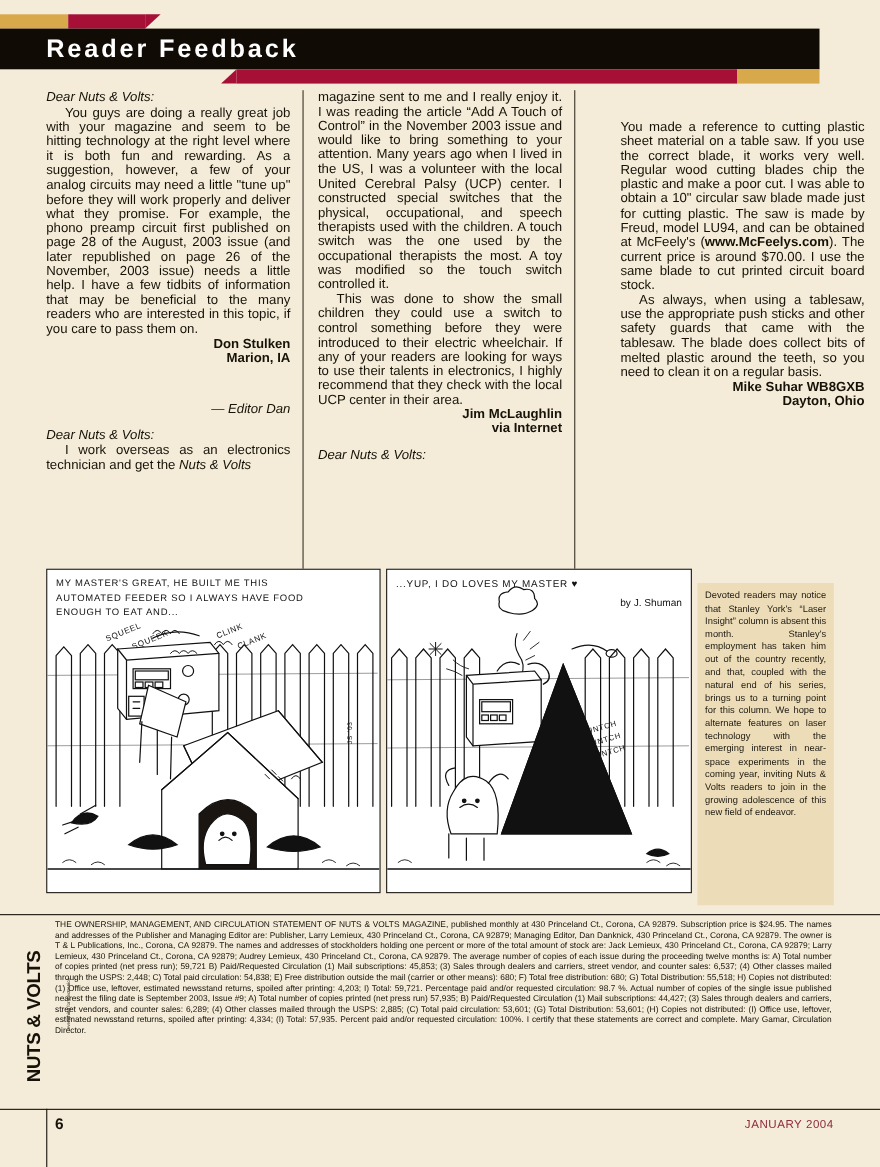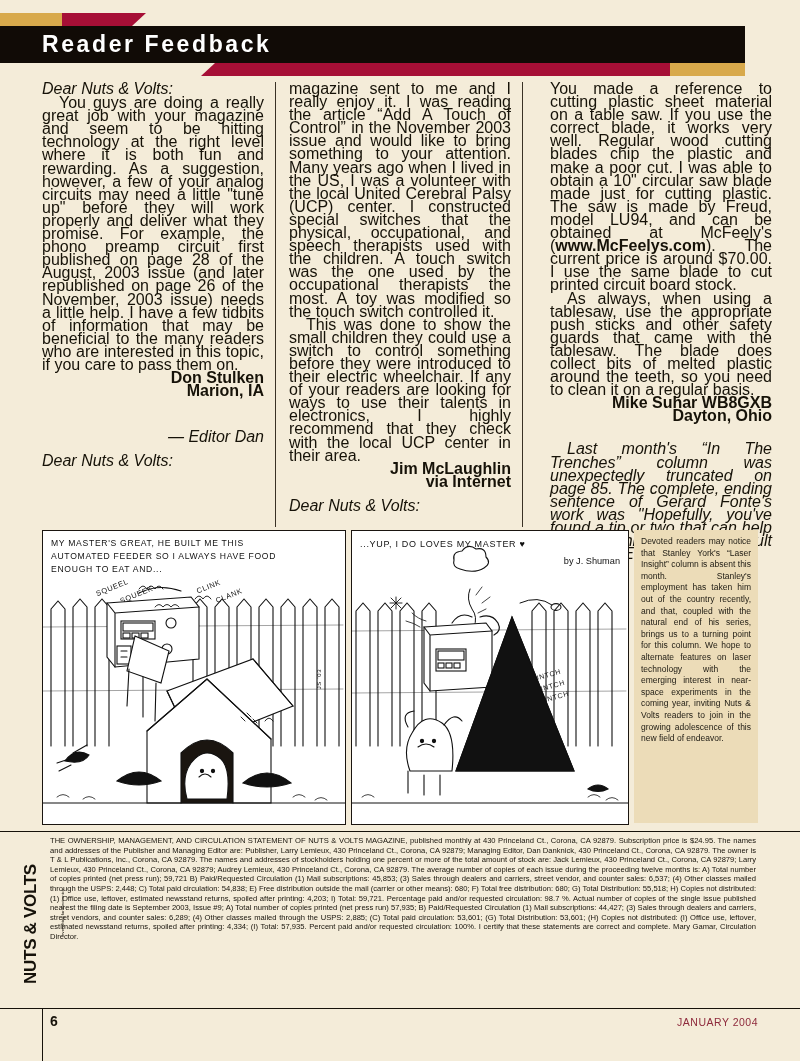--- a/index.html
+++ b/index.html
@@ -20,41 +20,41 @@
   .mh-black{position:absolute;left:0;top:26px;width:745px;height:37px;background:#110b06;}
   .mh-red-bl{position:absolute;left:215px;top:63px;width:455px;height:13px;background:#a60f36;}
   .mh-red-bl:before{content:"";position:absolute;left:-14px;top:0;width:0;height:0;
       border-right:14px solid #a60f36;border-top:13px solid transparent;}
   .mh-gold-br{position:absolute;left:670px;top:63px;width:75px;height:13px;background:#d8a94b;}
   .mh-title{position:absolute;left:42px;top:29px;color:#ffffff;font-size:23px;font-weight:bold;
       letter-spacing:2.6px;line-height:31px;font-family:"Liberation Sans",sans-serif;}
 
   
   .cols{position:absolute;left:42px;top:82px;width:716px;height:445px;}
-  .col{position:absolute;top:0;width:222px;height:445px;font-size:16px;line-height:13.1px;
+  .col{position:absolute;top:0;width:222px;height:445px;font-size:12px;line-height:13.1px;
       text-align:justify;}
   .col1{left:0;}
   .col2{left:247px;}
-  .col3{left:508px;}
+  .col3{left:522px;margin-top:27px;}
   .rule{position:absolute;top:0;width:1px;height:445px;background:#3a3226;}
   .rule1{left:233px;}
   .rule2{left:480px;}
 
   p{margin:0;}
   .salut{font-style:italic;margin-bottom:1px;}
   .para{text-indent:17px;text-align:justify;}
   .sig{text-align:right;font-weight:bold;}
   .ital{font-style:italic;margin-top:22px;}
   .ital-para{font-style:italic;text-indent:17px;text-align:justify;}
   .gap{height:11px;}
   .gap-l{height:20px;}
   em{font-style:italic;}
 
   
-  .cartoon-wrap{position:absolute;left:42px;top:530px;width:585px;height:293px;}
+  .cartoon-wrap{position:absolute;left:42px;top:517px;width:585px;height:293px;}
   .panel{position:absolute;top:0;height:293px;border:1.6px solid #1a1510;background:#ffffff;
       overflow:hidden;}
   .panel-a{left:0;width:302px;}
   .panel-b{left:309px;width:276px;}
   .ctext{position:absolute;font-family:"Liberation Sans",sans-serif;font-size:8.6px;
       letter-spacing:0.7px;color:#111;white-space:nowrap;}
   .byline{position:absolute;right:8px;top:25px;font-size:9.2px;color:#111;margin-left:28px;}
 
   
   .sidenote{position:absolute;left:634px;top:530px;width:124px;height:293px;
@@ -99,38 +99,38 @@
 
   <div class="col col1">
     <p class="salut">Dear Nuts &amp; Volts:</p>
     <p class="para">You guys are doing a really great job with your magazine and seem to be hitting technology at the right level where it is both fun and rewarding. As a suggestion, however, a few of your analog circuits may need a little "tune up" before they will work properly and deliver what they promise. For example, the phono preamp circuit first published on page 28 of the August, 2003 issue (and later republished on page 26 of the November, 2003 issue) needs a little help. I have a few tidbits of information that may be beneficial to the many readers who are interested in this topic, if you care to pass them on.</p>
     <p class="sig">Don Stulken</p>
     <p class="sig">Marion, IA</p>
     <div class="gap"></div>
     <p class="sig ital" style="font-weight:normal">— Editor Dan</p>
     <div class="gap"></div>
     <p class="salut">Dear Nuts &amp; Volts:</p>
+    <p class="para"><span>I work overseas as an electronics technician and get the </span><em>Nuts &amp; Volts</em></p>
   </div>
 
   <div class="col col2">
     <p style="text-align:justify">magazine sent to me and I really enjoy it.  I was reading the article “Add A Touch of Control” in the November 2003 issue and would like to bring something to your attention.  Many years ago when I lived in the US, I was a volunteer with the local United Cerebral Palsy (UCP) center.   I constructed special switches that the physical, occupational, and speech therapists used with the children.  A touch switch was the one used by the occupational therapists the most. A toy was modified so the touch switch controlled it.</p>
     <p class="para">This was done to show the small children they could use a switch to control something before they were introduced to their electric wheelchair. If any of your readers are looking for ways to use their talents in electronics, I highly recommend that they check with the local UCP center in their area.</p>
     <p class="sig">Jim McLaughlin</p>
     <p class="sig">via Internet</p>
     <div class="gap"></div>
     <p class="salut">Dear Nuts &amp; Volts:</p>
   </div>
 
   <div class="col col3">
     <p style="text-align:justify"><span>You made a reference to cutting plastic sheet material on a table saw. If you use the correct blade, it works very well. Regular wood cutting blades chip the plastic and make a poor cut. I was able to obtain a 10" circular saw blade made just for cutting plastic. The saw is made by Freud, model LU94, and can be obtained at McFeely's   (</span><b>www.McFeelys.com</b><span>). The current price is around $70.00.  I use the same blade to cut printed circuit board stock.</span></p>
     <p class="para">As always, when using a tablesaw, use the appropriate push sticks and other safety guards that came with the tablesaw.  The blade does collect bits of melted plastic around the teeth, so you need to clean it on a regular basis.</p>
     <p class="sig">Mike Suhar WB8GXB</p>
     <p class="sig">Dayton, Ohio</p>
     <div class="gap-l"></div>
-    <p class="ital-para">Last month's “In The Trenches” column was unexpectedly truncated on page 85. The complete, ending sentence of Gerard Fonte's work was "Hopefully, you've found a tip or two that can help you work through some difficult spots."  — Editor Dan</p>
   </div>
 </div>
 
 <div class="cartoon-wrap">
 
   <div class="panel panel-a">
     <div class="ctext" style="left:8px;top:7px">MY MASTER'S GREAT, HE BUILT ME THIS</div>
     <div class="ctext" style="left:8px;top:20px">AUTOMATED FEEDER SO I ALWAYS HAVE FOOD</div>
     <div class="ctext" style="left:8px;top:33px">ENOUGH TO EAT AND...</div>
     <div class="ctext" style="left:52px;top:52px;transform:rotate(-22deg);font-size:7.4px">SQUEEL</div>

